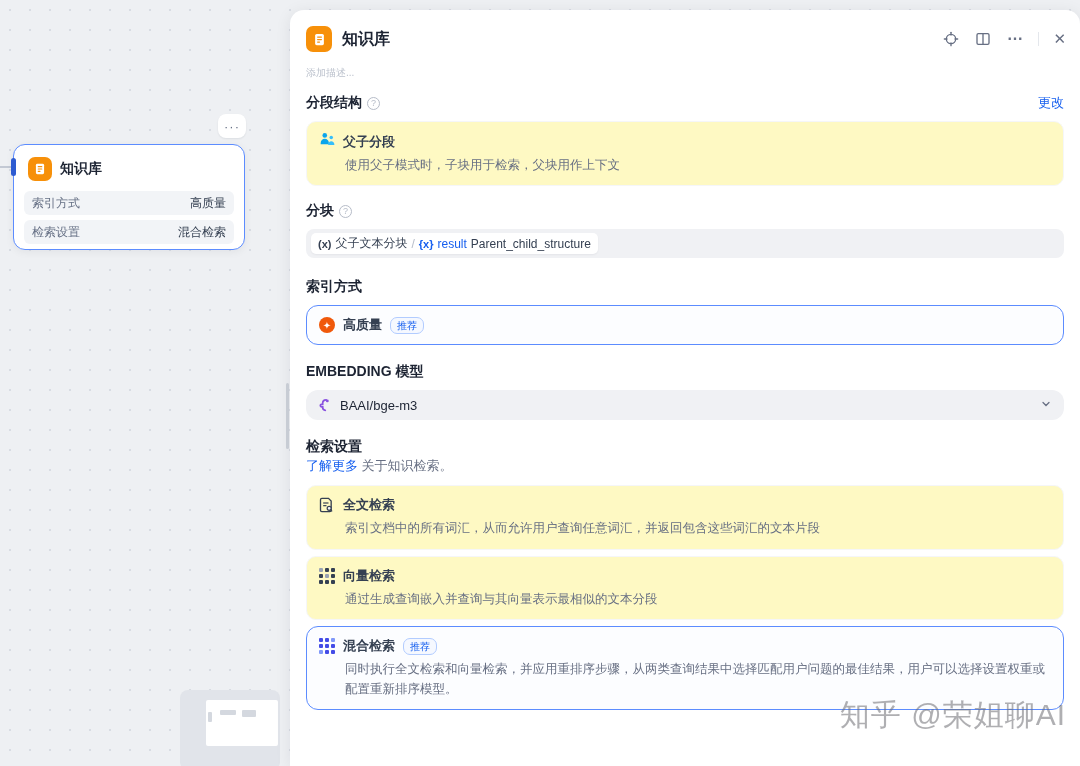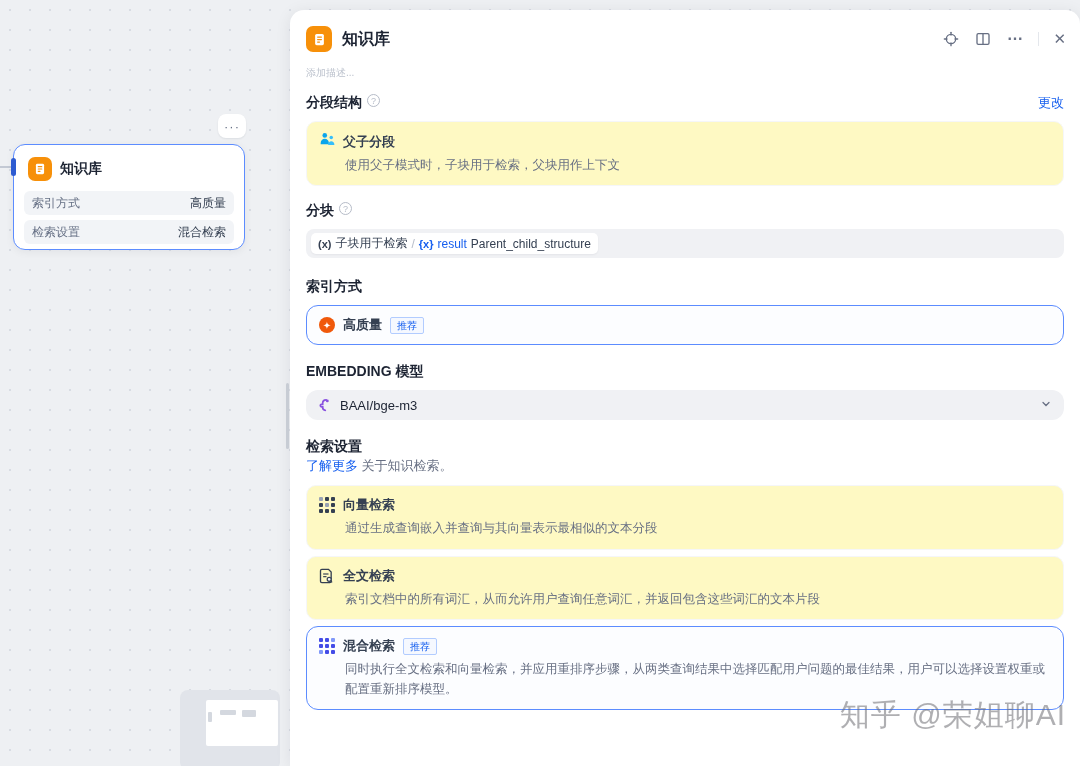--- a/index.html
+++ b/index.html
@@ -67,39 +67,39 @@
 
   .desc-placeholder { padding:14px 16px 0 16px; font-size:10px; color:#bcc2cd; }
 
   .tabs { display:flex; gap:22px; padding:16px 16px 0 16px; border-bottom:1px solid #eef0f3; }
   .tab { font-size:14px; padding-bottom:9px; color:#676f83; cursor:pointer; position:relative; }
   .tab.active { color:#1d2433; font-weight:bold; }
   .tab.active::after { content:""; position:absolute; left:0; right:0; bottom:-1px; height:2px; background:#155eef; border-radius:2px; }
 
   .body { padding:14px 16px 0 16px; }
 
-  .sec-title-row { display:flex; margin-bottom:9px; }
+  .sec-title-row { display:flex; align-items:center; margin-bottom:9px; }
   .sec-title { font-size:14px; font-weight:bold; color:#1d2433; }
   .help-dot {
     width:13px; height:13px; border:1px solid #b6bcc8; color:#b6bcc8; border-radius:50%;
     font-size:9px; display:inline-flex; align-items:center; justify-content:center; margin-left:5px;
   }
   .link { color:#155eef; font-size:13px; cursor:pointer;font-family:Liberation Serif, serif; }
   .flex-spacer { flex:1; }
 
   .option-card {
     background:#fef9c3; border:1.5px solid #f5f6f8; border-radius:10px;
     padding:10px 12px; margin-bottom:6px; cursor:pointer;
   }
   .option-card.selected { background:#fcfdff; border-color:#5c8cff; border-radius:12px; }
   .card-head { display:flex; align-items:center; gap:8px; }
   .card-title { font-size:13px; font-weight:bold; color:#354052; }
   .badge {
     font-size:10px; color:#155eef; border:1px solid #b2ccff; background:#f5f8ff;
-    border-radius:2px; padding:1px 6px; line-height:13px;
+    border-radius:7px; padding:1px 6px; line-height:13px;
   }
   .card-desc { font-size:12.5px; color:#676f83; margin:5px 0 0 26px; line-height:1.55; }
 
   .chunk-input { background:#f0f1f4; border-radius:8px; height:29px; display:flex; align-items:center; padding:0 5px; }
   .var-chip {
     background:#fff; border-radius:5px; height:21px; display:flex; align-items:center;
     padding:0 7px; font-size:12px; gap:4px; box-shadow:0 1px 2px rgba(16,24,40,.05); cursor:pointer;
   }
   .var-chip .vx { font-weight:bold; color:#354052; font-size:11px; }
   .var-chip .nm { color:#354052; }
@@ -237,21 +237,21 @@
       <div class="card-desc">使用父子模式时，子块用于检索，父块用作上下文</div>
     </div>
 
     <div class="sec-title-row">
       <span class="sec-title">分块</span>
       <span class="help-dot">?</span>
     </div>
     <div class="chunk-input" style="margin-bottom:16px;">
       <div class="var-chip">
         <span class="vx">(x)</span>
-        <span class="nm">子块用于检索</span>
+        <span class="nm">父子文本分块</span>
         <span class="sl">/</span>
         <span class="bx">{x}</span>
         <span class="bv">result</span>
         <span class="fld">Parent_child_structure</span>
       </div>
     </div>
 
     <div class="sec-title-row" style="margin-top:20px;">
       <span class="sec-title">索引方式</span>
     </div>
@@ -279,56 +279,56 @@
             <path d="M6 9l6 6 6-6"></path>
           </svg>
       </span>
     </div>
 
     <div class="sec-title-row" style="margin-top:16px;margin-bottom:4px;">
       <span class="sec-title">检索设置</span>
     </div>
     <div class="learn-row">
       <span class="link">了解更多</span><span> 关于知识检索。</span>
-    </div>
-
-    <div class="option-card">
-      <div class="card-head">
-        <span class="grid-icon grid-dark">
-            <i></i>
-            <i></i>
-            <i></i>
-            <i></i>
-            <i></i>
-            <i></i>
-            <i></i>
-            <i></i>
-            <i></i>
-          </span>
-        <span class="card-title">向量检索</span>
-      </div>
-      <div class="card-desc">通过生成查询嵌入并查询与其向量表示最相似的文本分段</div>
     </div>
 
     <div class="option-card">
       <div class="card-head">
         <span style="width:16px;flex:none;display:flex;">
           <svg width="15" height="16" viewBox="0 0 22 24" fill="none">
               <path d="M4 2h10l4 4v14a2 2 0 0 1-2 2H4a2 2 0 0 1-2-2V4a2 2 0 0 1 2-2z" stroke="#354052" stroke-width="2" fill="none"></path>
               <line x1="6" y1="9" x2="14" y2="9" stroke="#354052" stroke-width="1.8"></line>
               <line x1="6" y1="13" x2="11" y2="13" stroke="#354052" stroke-width="1.8"></line>
               <circle cx="15" cy="17" r="3" stroke="#354052" stroke-width="1.8" fill="#f5f6f8"></circle>
               <line x1="17.2" y1="19.2" x2="19.5" y2="21.5" stroke="#354052" stroke-width="1.8"></line>
             </svg>
         </span>
         <span class="card-title">全文检索</span>
       </div>
       <div class="card-desc">索引文档中的所有词汇，从而允许用户查询任意词汇，并返回包含这些词汇的文本片段</div>
     </div>
 
+    <div class="option-card">
+      <div class="card-head">
+        <span class="grid-icon grid-dark">
+            <i></i>
+            <i></i>
+            <i></i>
+            <i></i>
+            <i></i>
+            <i></i>
+            <i></i>
+            <i></i>
+            <i></i>
+          </span>
+        <span class="card-title">向量检索</span>
+      </div>
+      <div class="card-desc">通过生成查询嵌入并查询与其向量表示最相似的文本分段</div>
+    </div>
+
     <div class="option-card selected">
       <div class="card-head">
         <span class="grid-icon grid-purple">
             <i></i>
             <i></i>
             <i></i>
             <i></i>
             <i></i>
             <i></i>
             <i></i>

